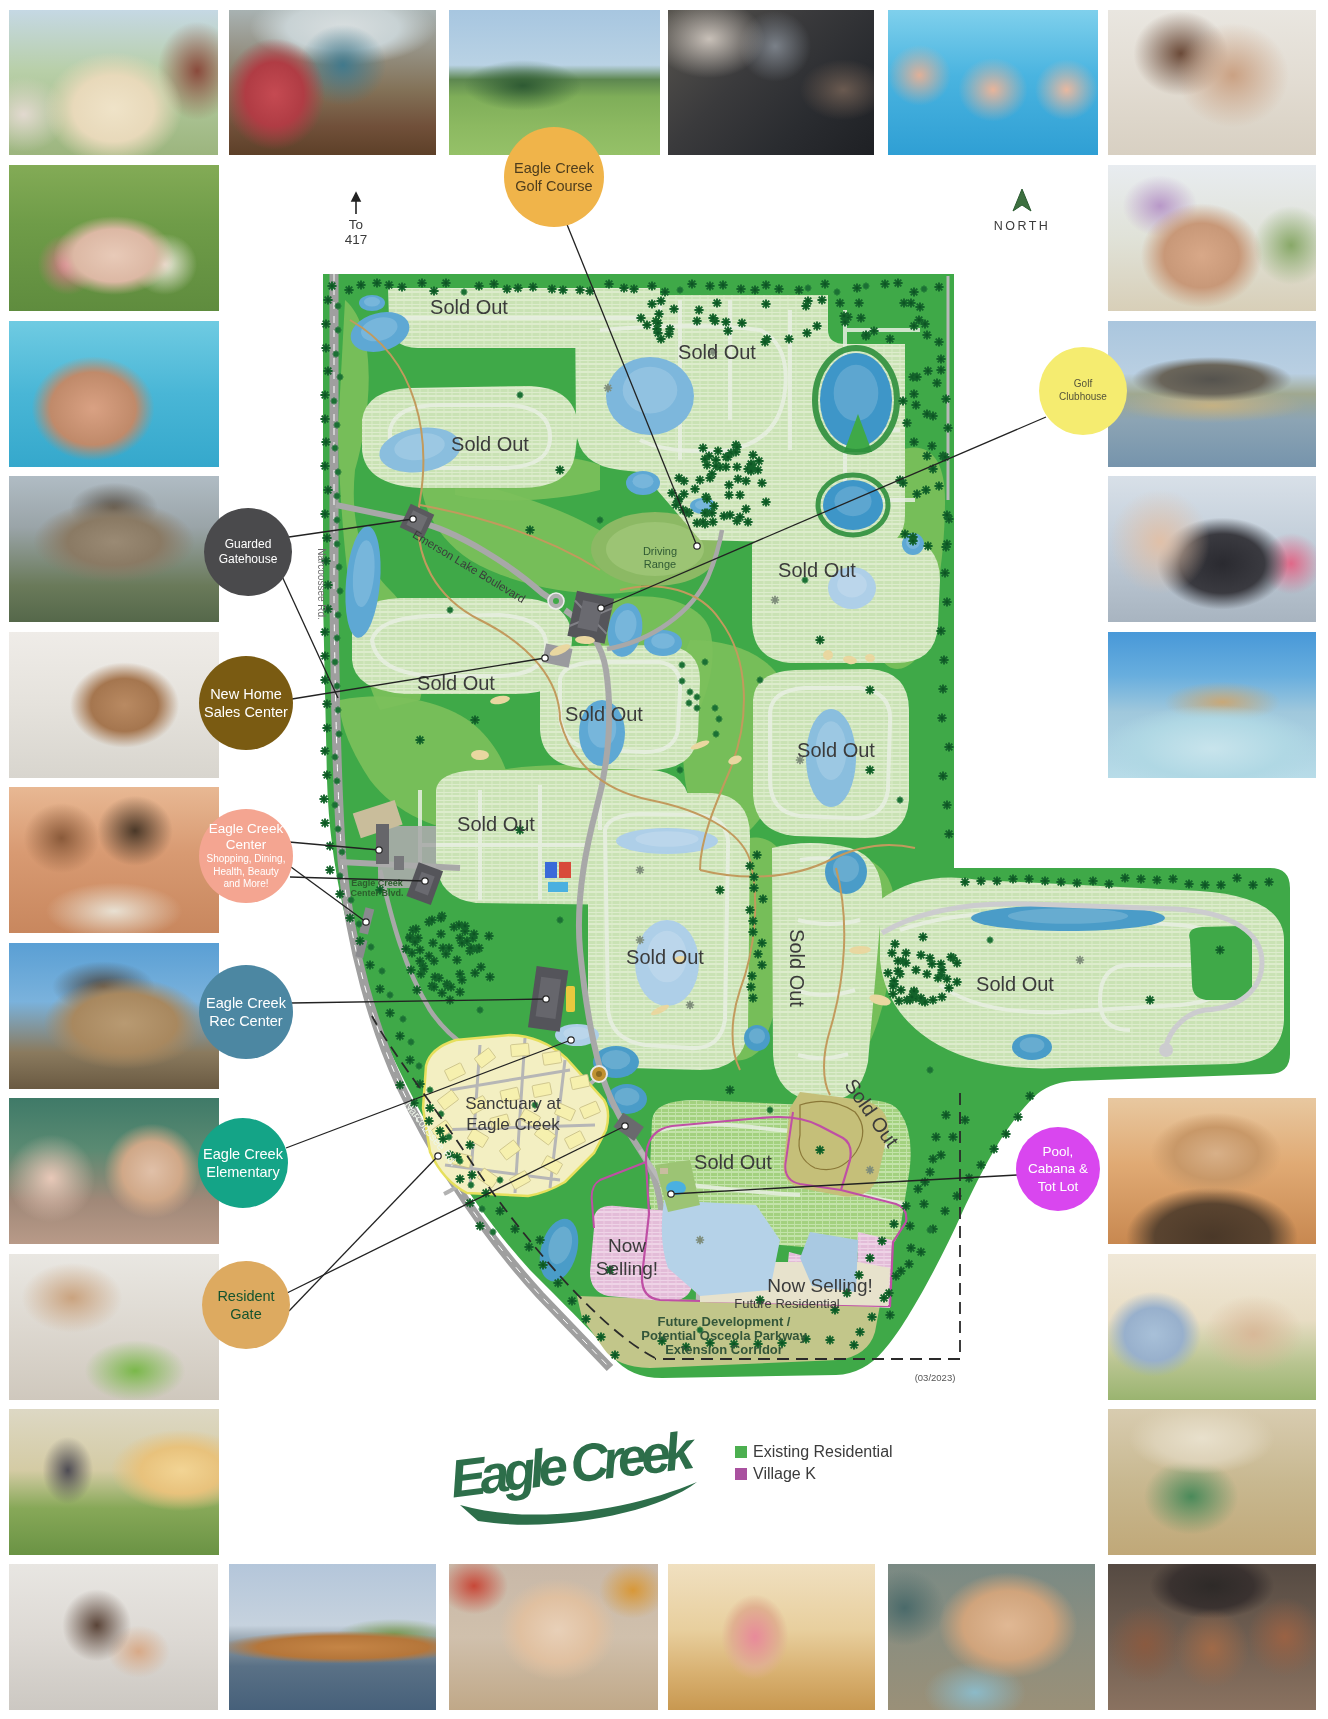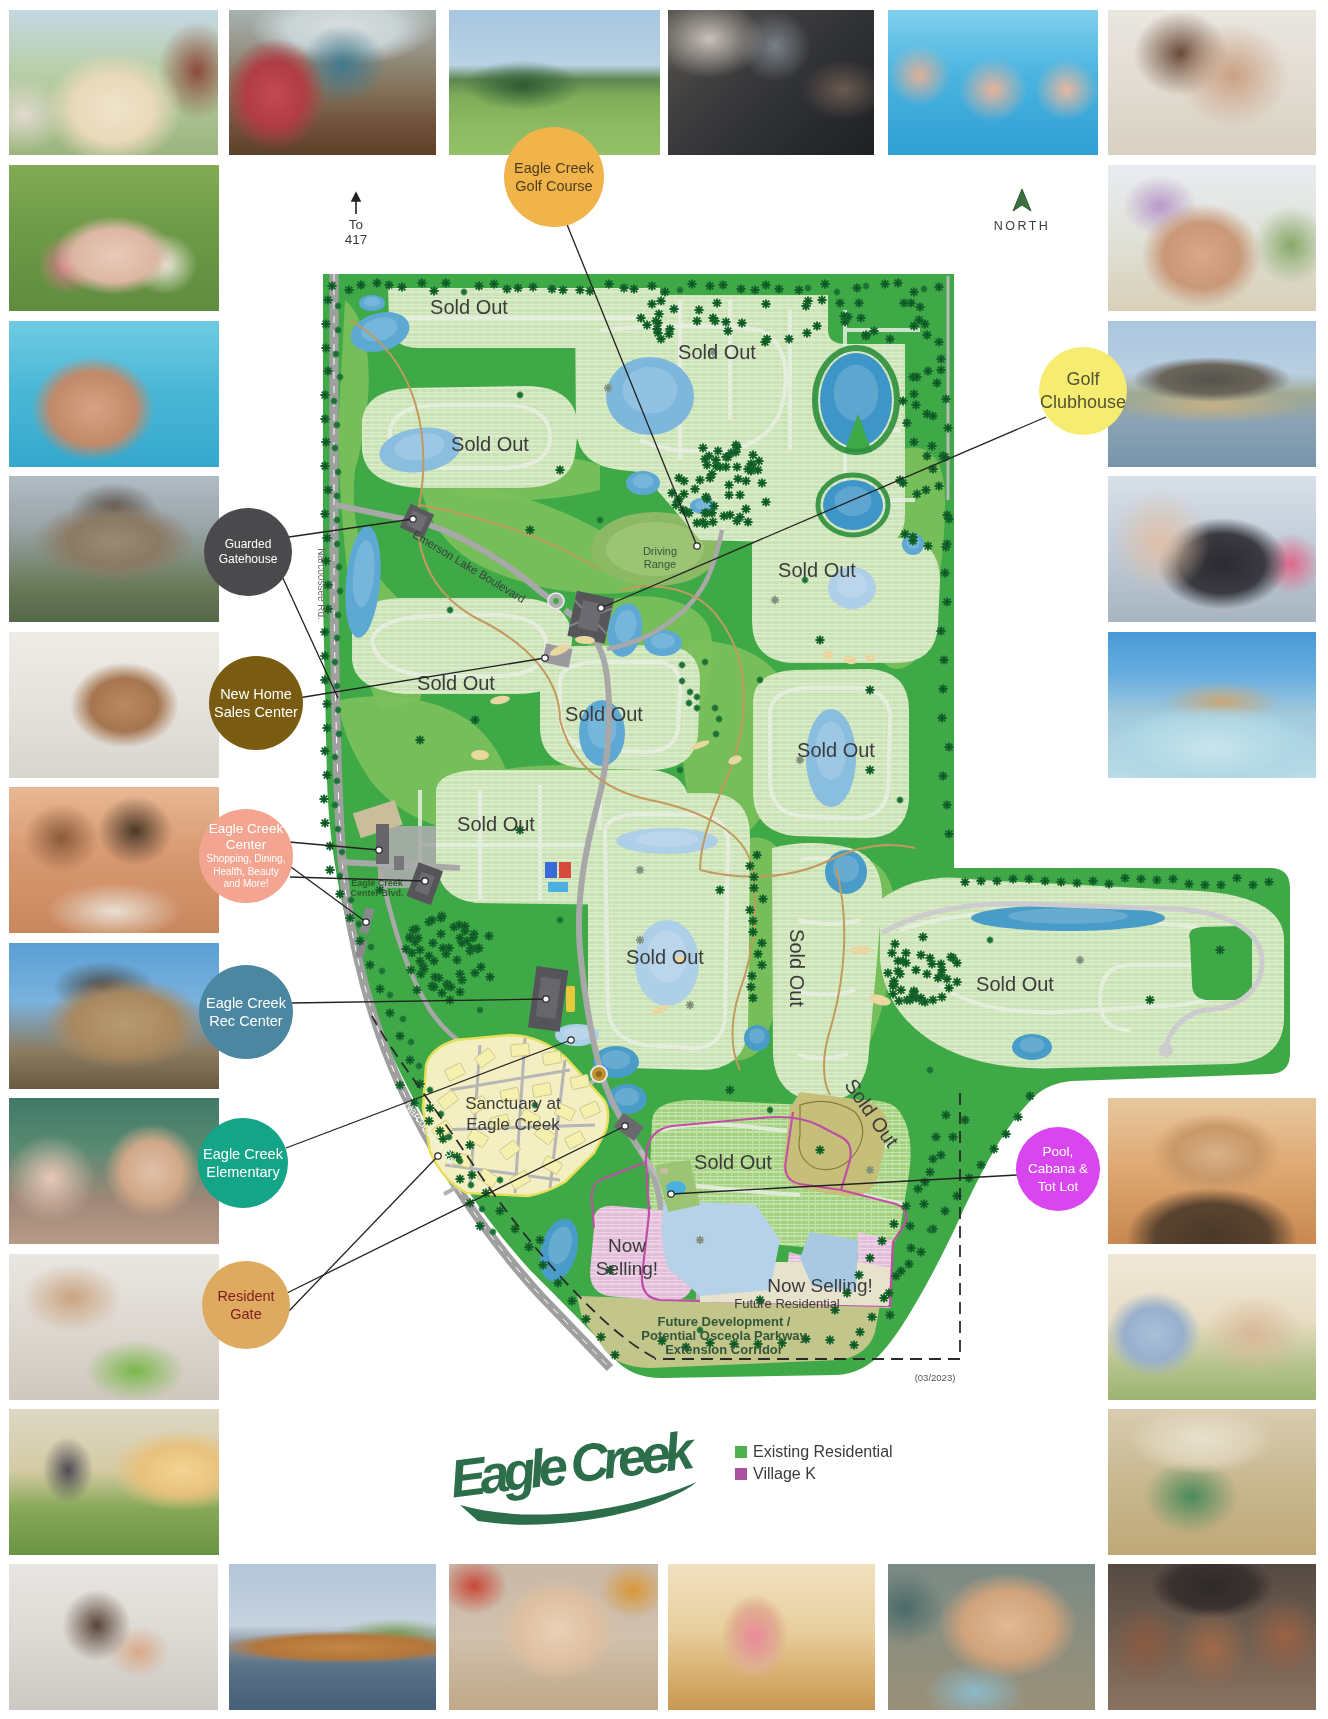--- a/index.html
+++ b/index.html
@@ -956,29 +956,29 @@
 <path d="M460,1505 C535,1526 630,1510 697,1482 C655,1514 553,1533 478,1521 Z" fill="#2d6e4a"></path>
 
 <rect x="735" y="1446" width="12" height="12" fill="#4caf50"></rect>
 <text x="753" y="1457" font-size="16" fill="#3b3b3b">Existing Residential</text>
 <rect x="735" y="1468" width="12" height="12" fill="#a9519f"></rect>
 <text x="753" y="1479" font-size="16" fill="#3b3b3b">Village K</text>
 </svg>
 
 <div class="bdg" style="left:504px;top:127px;width:100px;height:100px;background:#f0b44a;color:#4e3d1d;font-size:14.5px;line-height:1.27">Eagle Creek<br>Golf Course</div>
 
-<div class="bdg" style="left:1039px;top:347px;width:88px;height:88px;background:#f5ec70;color:#55543a;font-size:18px;line-height:1.27">Golf<br>Clubhouse</div>
+<div class="bdg" style="left:1039px;top:347px;width:88px;height:88px;background:#f5ec70;color:#55543a;font-size:10px;line-height:1.27">Golf<br>Clubhouse</div>
 
 <div class="bdg" style="left:204px;top:508px;width:88px;height:88px;background:#4a4a4c;color:#fff;font-size:12px;line-height:1.27">Guarded<br>Gatehouse</div>
 
-<div class="bdg" style="left:209px;top:656px;width:94px;height:94px;background:#7a5b12;color:#fff;font-size:14.5px;line-height:1.27">New Home<br>Sales Center</div>
+<div class="bdg" style="left:199px;top:656px;width:94px;height:94px;background:#7a5b12;color:#fff;font-size:14.5px;line-height:1.27">New Home<br>Sales Center</div>
 
 <div class="bdg" style="left:199px;top:809px;width:94px;height:94px;background:#f4a591;color:#fff;font-size:13.5px;line-height:1.2">
       <div>Eagle Creek<br>Center<div style="font-size:10px;line-height:1.25">Shopping, Dining,<br>Health, Beauty<br>and More!</div></div>
     </div>
 
 <div class="bdg" style="left:199px;top:965px;width:94px;height:94px;background:#4c87a2;color:#fff;font-size:14.5px;line-height:1.27">Eagle Creek<br>Rec Center</div>
 
 <div class="bdg" style="left:198px;top:1118px;width:90px;height:90px;background:#14a487;color:#fff;font-size:14.5px;line-height:1.27">Eagle Creek<br>Elementary</div>
 
-<div class="bdg" style="left:202px;top:1261px;width:88px;height:88px;background:#ddaa60;color:#7f1d1d;font-size:14.5px;line-height:1.27">Resident<br>Gate</div>
+<div class="bdg" style="left:202px;top:1261px;width:88px;height:88px;background:#ddaa60;color:#14532d;font-size:14.5px;line-height:1.27">Resident<br>Gate</div>
 
 <div class="bdg" style="left:1016px;top:1127px;width:84px;height:84px;background:#d946ef;color:#fff;font-size:13.5px;line-height:1.3">Pool,<br>Cabana &amp;<br>Tot Lot</div>
 </div>
 </body></html>

